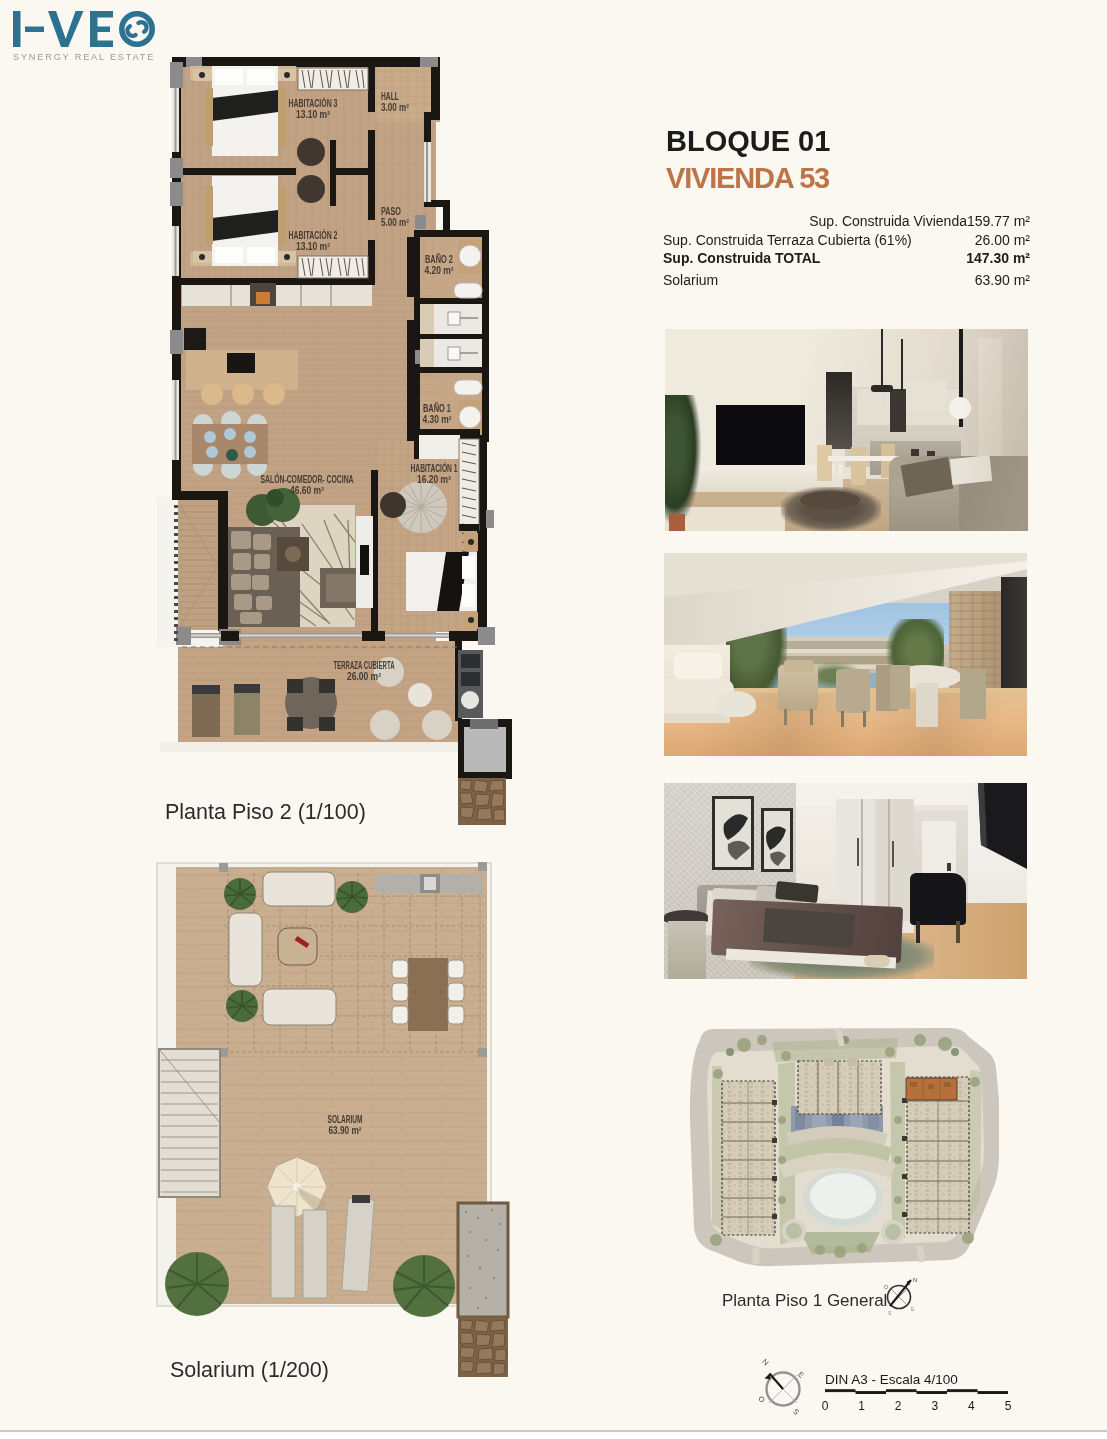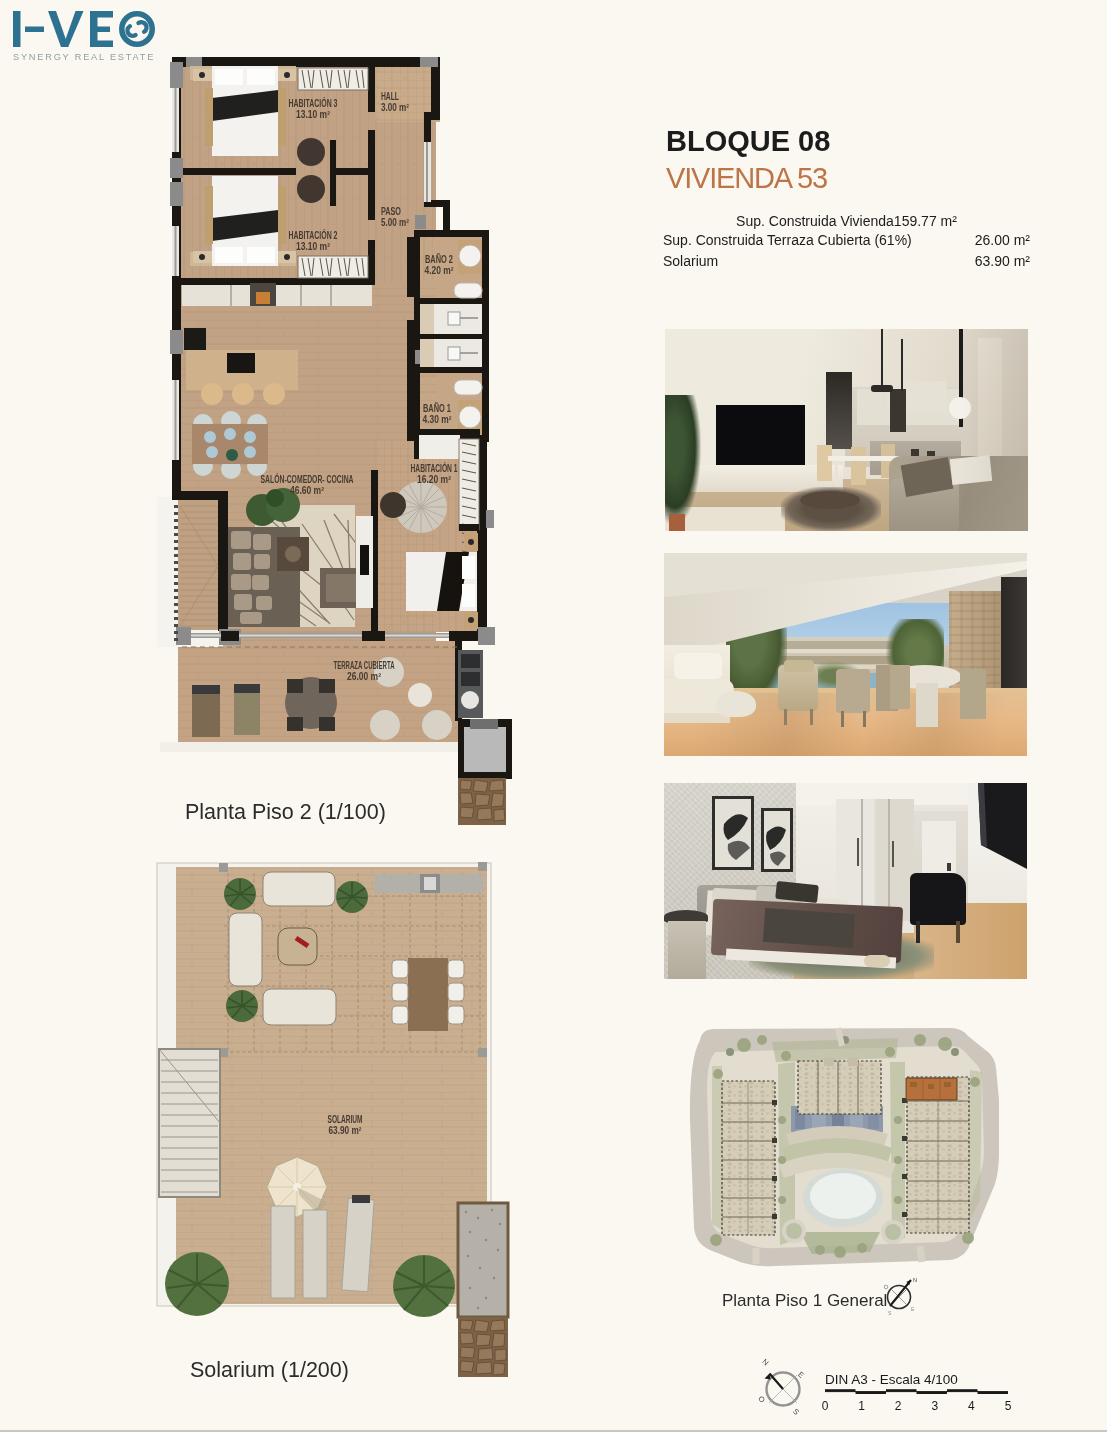--- a/index.html
+++ b/index.html
@@ -1,19 +1,19 @@
 <!DOCTYPE html>
 <html><head>
 <meta charset="utf-8">
 <style>
   * { margin:0; padding:0; box-sizing:border-box; }
   body { font-family:"Liberation Sans", sans-serif; }
   .page { position:relative; width:1107px; height:1439px; background:#faf8f1; overflow:hidden; }
   .abs { position:absolute; }
-  .lbl-big { font-size:21.5px; color:#2b2b2b;margin-left:20px; }
+  .lbl-big { font-size:21.5px; color:#2b2b2b; }
 </style>
 </head>
 <body>
 <div class="page">
 
   <svg class="abs" style="left:13px; top:10px;" width="150" height="54" viewBox="0 0 150 54">
     <g fill="#2e7291">
       <rect x="0" y="1" width="7.5" height="36"></rect>
       <rect x="12" y="16.5" width="19" height="5.5"></rect>
       <polygon points="35,1 43,1 55.5,37 48,37"></polygon>
@@ -474,30 +474,34 @@
       <polygon points="479,1349 492,1348 493,1359 478,1360"></polygon>
       <polygon points="495,1350 506,1349 506,1360 495,1361"></polygon>
       <polygon points="461,1361 474,1362 472,1372 460,1371"></polygon>
       <polygon points="477,1363 491,1362 492,1373 476,1374"></polygon>
       <polygon points="494,1363 505,1364 504,1374 493,1375"></polygon>
     </g>
   </svg>
 
   <div class="abs lbl-big" style="left:170px; top:1358px;">Solarium (1/200)</div>
 
-  <div class="abs" style="left:666px; top:125px; font-size:29px; font-weight:bold; color:#1c1c1c;">BLOQUE 08</div>
-  <div class="abs" style="left:666px; top:162px; font-size:29px; font-weight:normal; color:#bd7446; letter-spacing:-1.2px;">VIVIENDA 53</div>
+  <div class="abs" style="left:666px; top:125px; font-size:29px; font-weight:bold; color:#1c1c1c;">BLOQUE 01</div>
+  <div class="abs" style="left:666px; top:162px; font-size:29px; font-weight:bold; color:#bd7446; letter-spacing:-1.2px;">VIVIENDA 53</div>
   <div class="abs" style="left:663px; top:212px; width:367px; font-size:14px; color:#1c1c1c; line-height:18.7px;">
-    <div style="display:flex; justify-content:center;">
+    <div style="display:flex; justify-content:flex-end;">
         <span>Sup. Construida Vivienda</span>
         <span>159.77 m²</span>
       </div>
     <div style="display:flex; justify-content:space-between;">
         <span>Sup. Construida Terraza Cubierta (61%)</span>
         <span>26.00 m²</span>
+      </div>
+    <div style="display:flex; justify-content:space-between; font-weight:bold;">
+        <span>Sup. Construida TOTAL</span>
+        <span>147.30 m²</span>
       </div>
     <div style="display:flex; justify-content:space-between; margin-top:2.5px;">
         <span>Solarium</span>
         <span>63.90 m²</span>
       </div>
   </div>
 
   <div class="abs" style="left:665px; top:329px; width:363px; height:202px; background:linear-gradient(105deg,#eeeade 35%,#e4ddd0 65%,#d3cbbc 100%); overflow:hidden;">
     <div class="abs" style="left:0; top:150px; width:363px; height:52px; background:linear-gradient(180deg,#cbb595,#bfa682);"></div>
     <div class="abs" style="left:180px; top:58px; width:120px; height:80px; background:linear-gradient(180deg,#dcd6ca,#cfc8b9);"></div>

